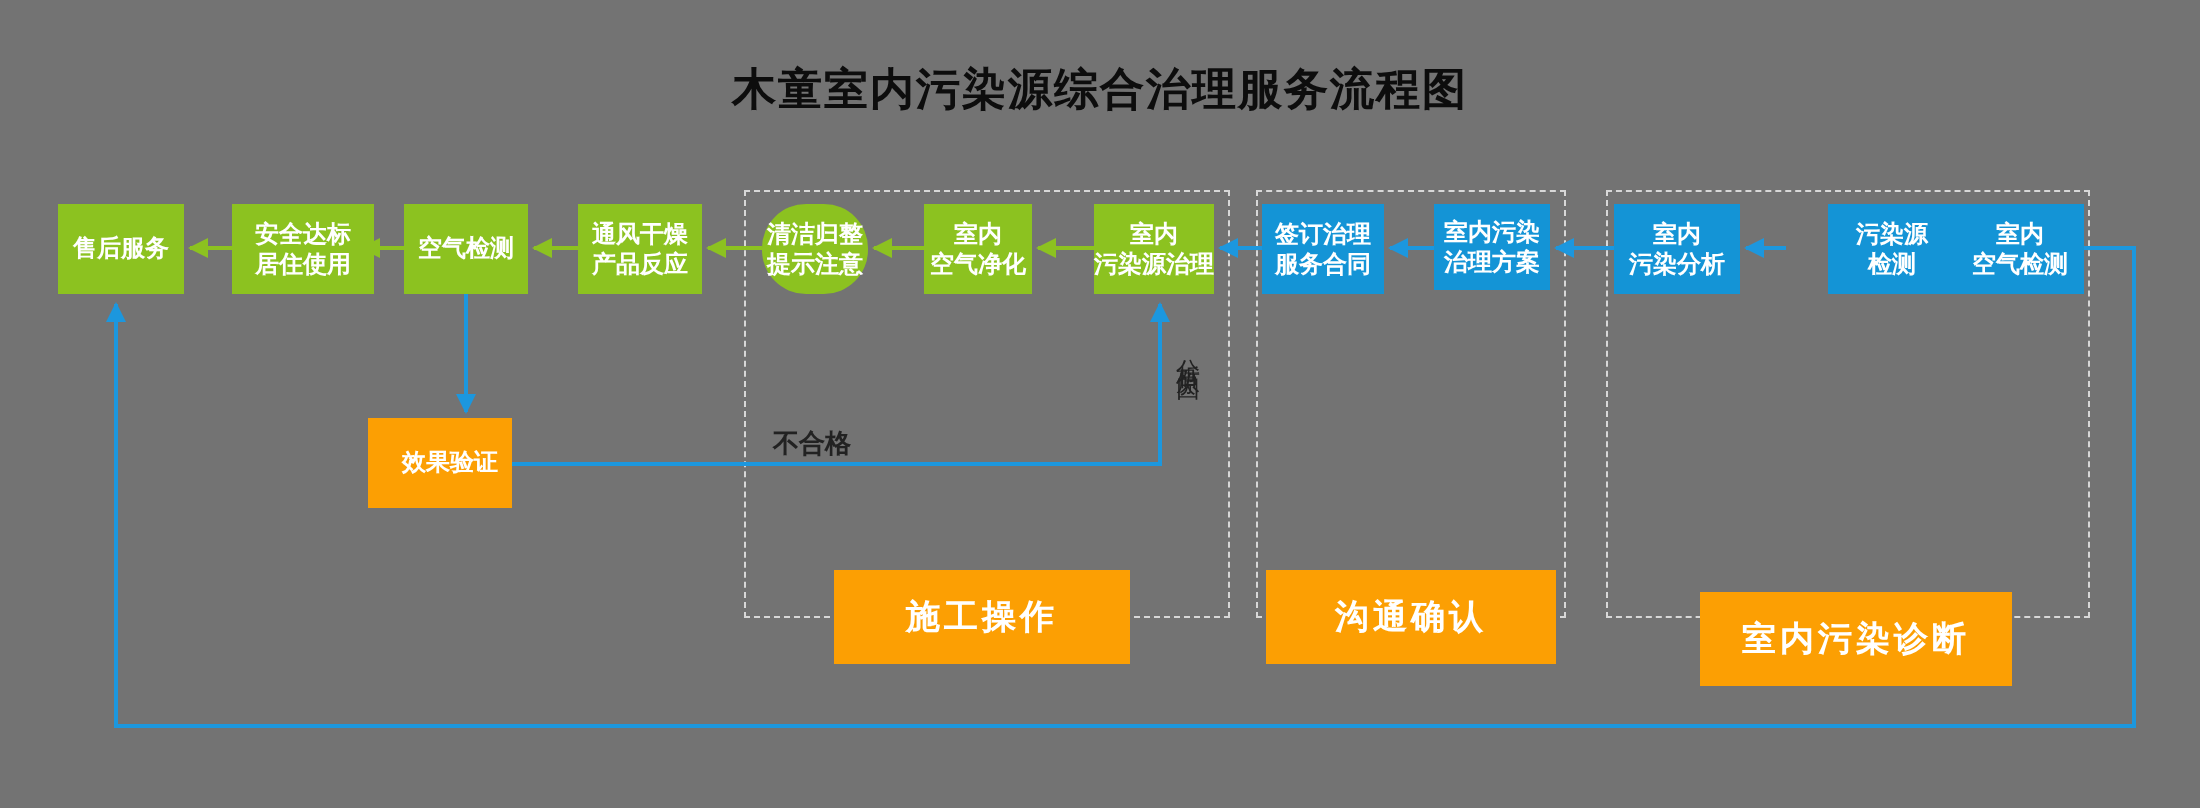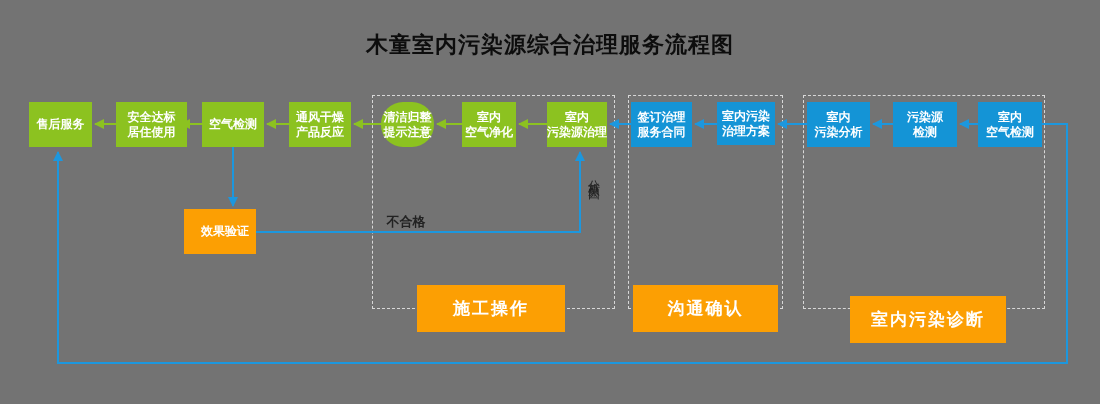--- a/index.html
+++ b/index.html
@@ -142,21 +142,21 @@
   <div class="node green" style="left:462px; top:102px; width:54px; height:45px;">室内
 空气净化</div>
   <div class="node green" style="left:547px; top:102px; width:60px; height:45px;">室内
 污染源治理</div>
   <div class="node blue" style="left:631px; top:102px; width:61px; height:45px;">签订治理
 服务合同</div>
   <div class="node blue" style="left:717px; top:102px; width:58px; height:43px;">室内污染
 治理方案</div>
   <div class="node blue" style="left:807px; top:102px; width:63px; height:45px;">室内
 污染分析</div>
-  <div class="node blue" style="left:893px; top:102px; width:64px; height:45px;">污染源
+  <div class="node blue" style="left:914px; top:102px; width:64px; height:45px;">污染源
 检测</div>
   <div class="node blue" style="left:978px; top:102px; width:64px; height:45px;">室内
 空气检测</div>
   <div class="node orange" style="left:184px; top:209px; width:72px; height:45px;">效果验证</div>
 
   <div class="stage-label" style="left:417px; top:285px; width:148px; height:47px;">施工操作</div>
   <div class="stage-label" style="left:633px; top:285px; width:145px; height:47px;">沟通确认</div>
   <div class="stage-label" style="left:850px; top:296px; width:156px; height:47px;">室内污染诊断</div>
 
   <div class="edge-label h" style="left:380px; top:213px; width:52px; text-align:center;">不合格</div>

